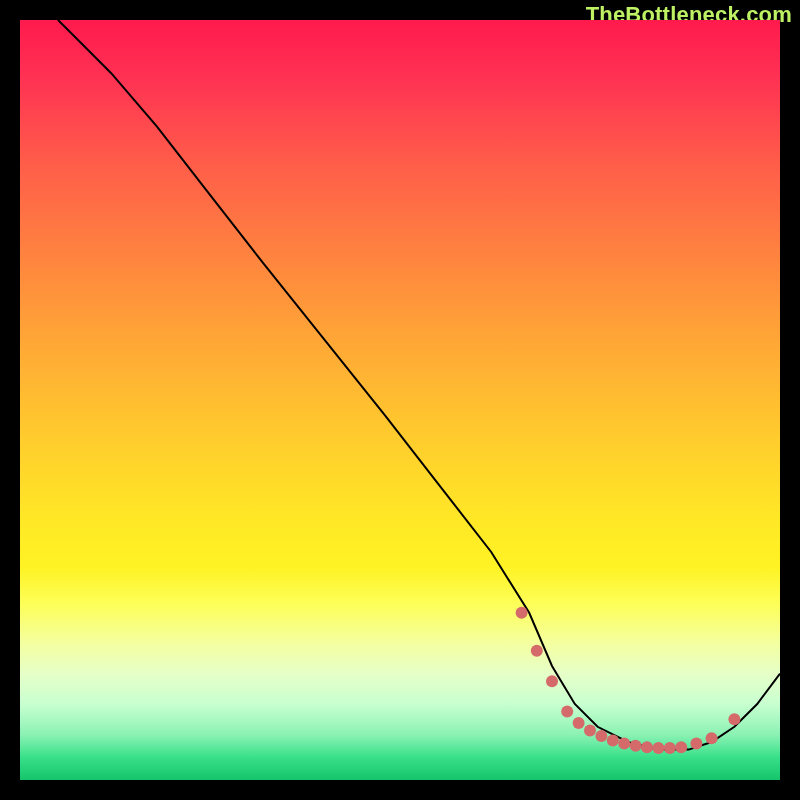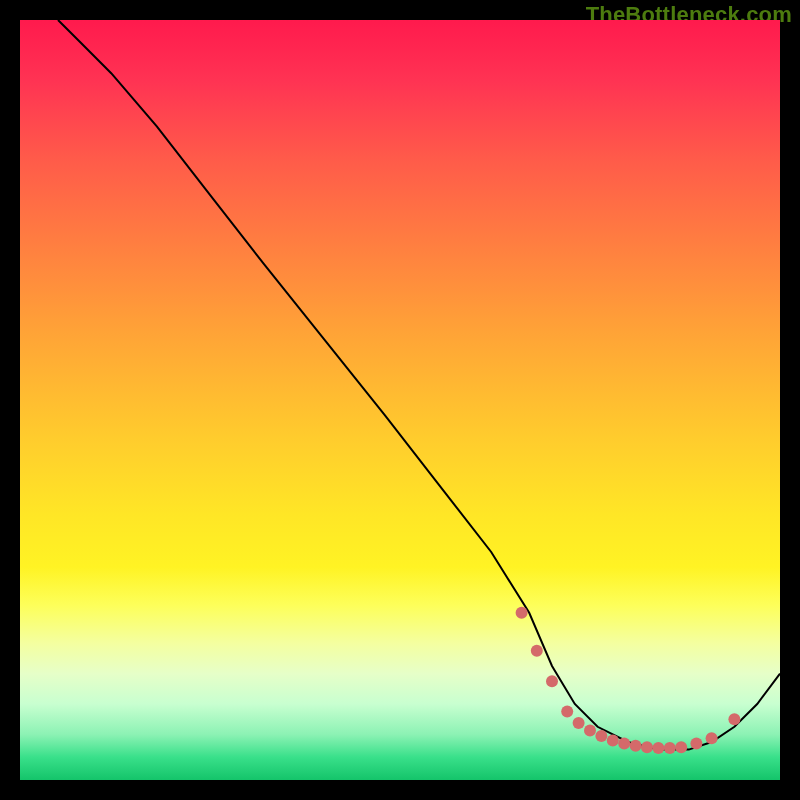--- a/index.html
+++ b/index.html
@@ -39,21 +39,21 @@
       #c8ffd0 90%,
       #8cf2b4 94%,
       #39e08a 97%,
       #14c46a 100%
     );
   }
   .watermark {
     position: absolute;
     top: 2px;
     right: 8px;
-    color: #4d7c0f;
+    color: #bef264;
     font-size: 22px;
     font-weight: 600;
     letter-spacing: 0.2px;
     user-select: none;
   }
   svg.overlay {
     position: absolute;
     left: 0;
     top: 0;
     width: 760px;

